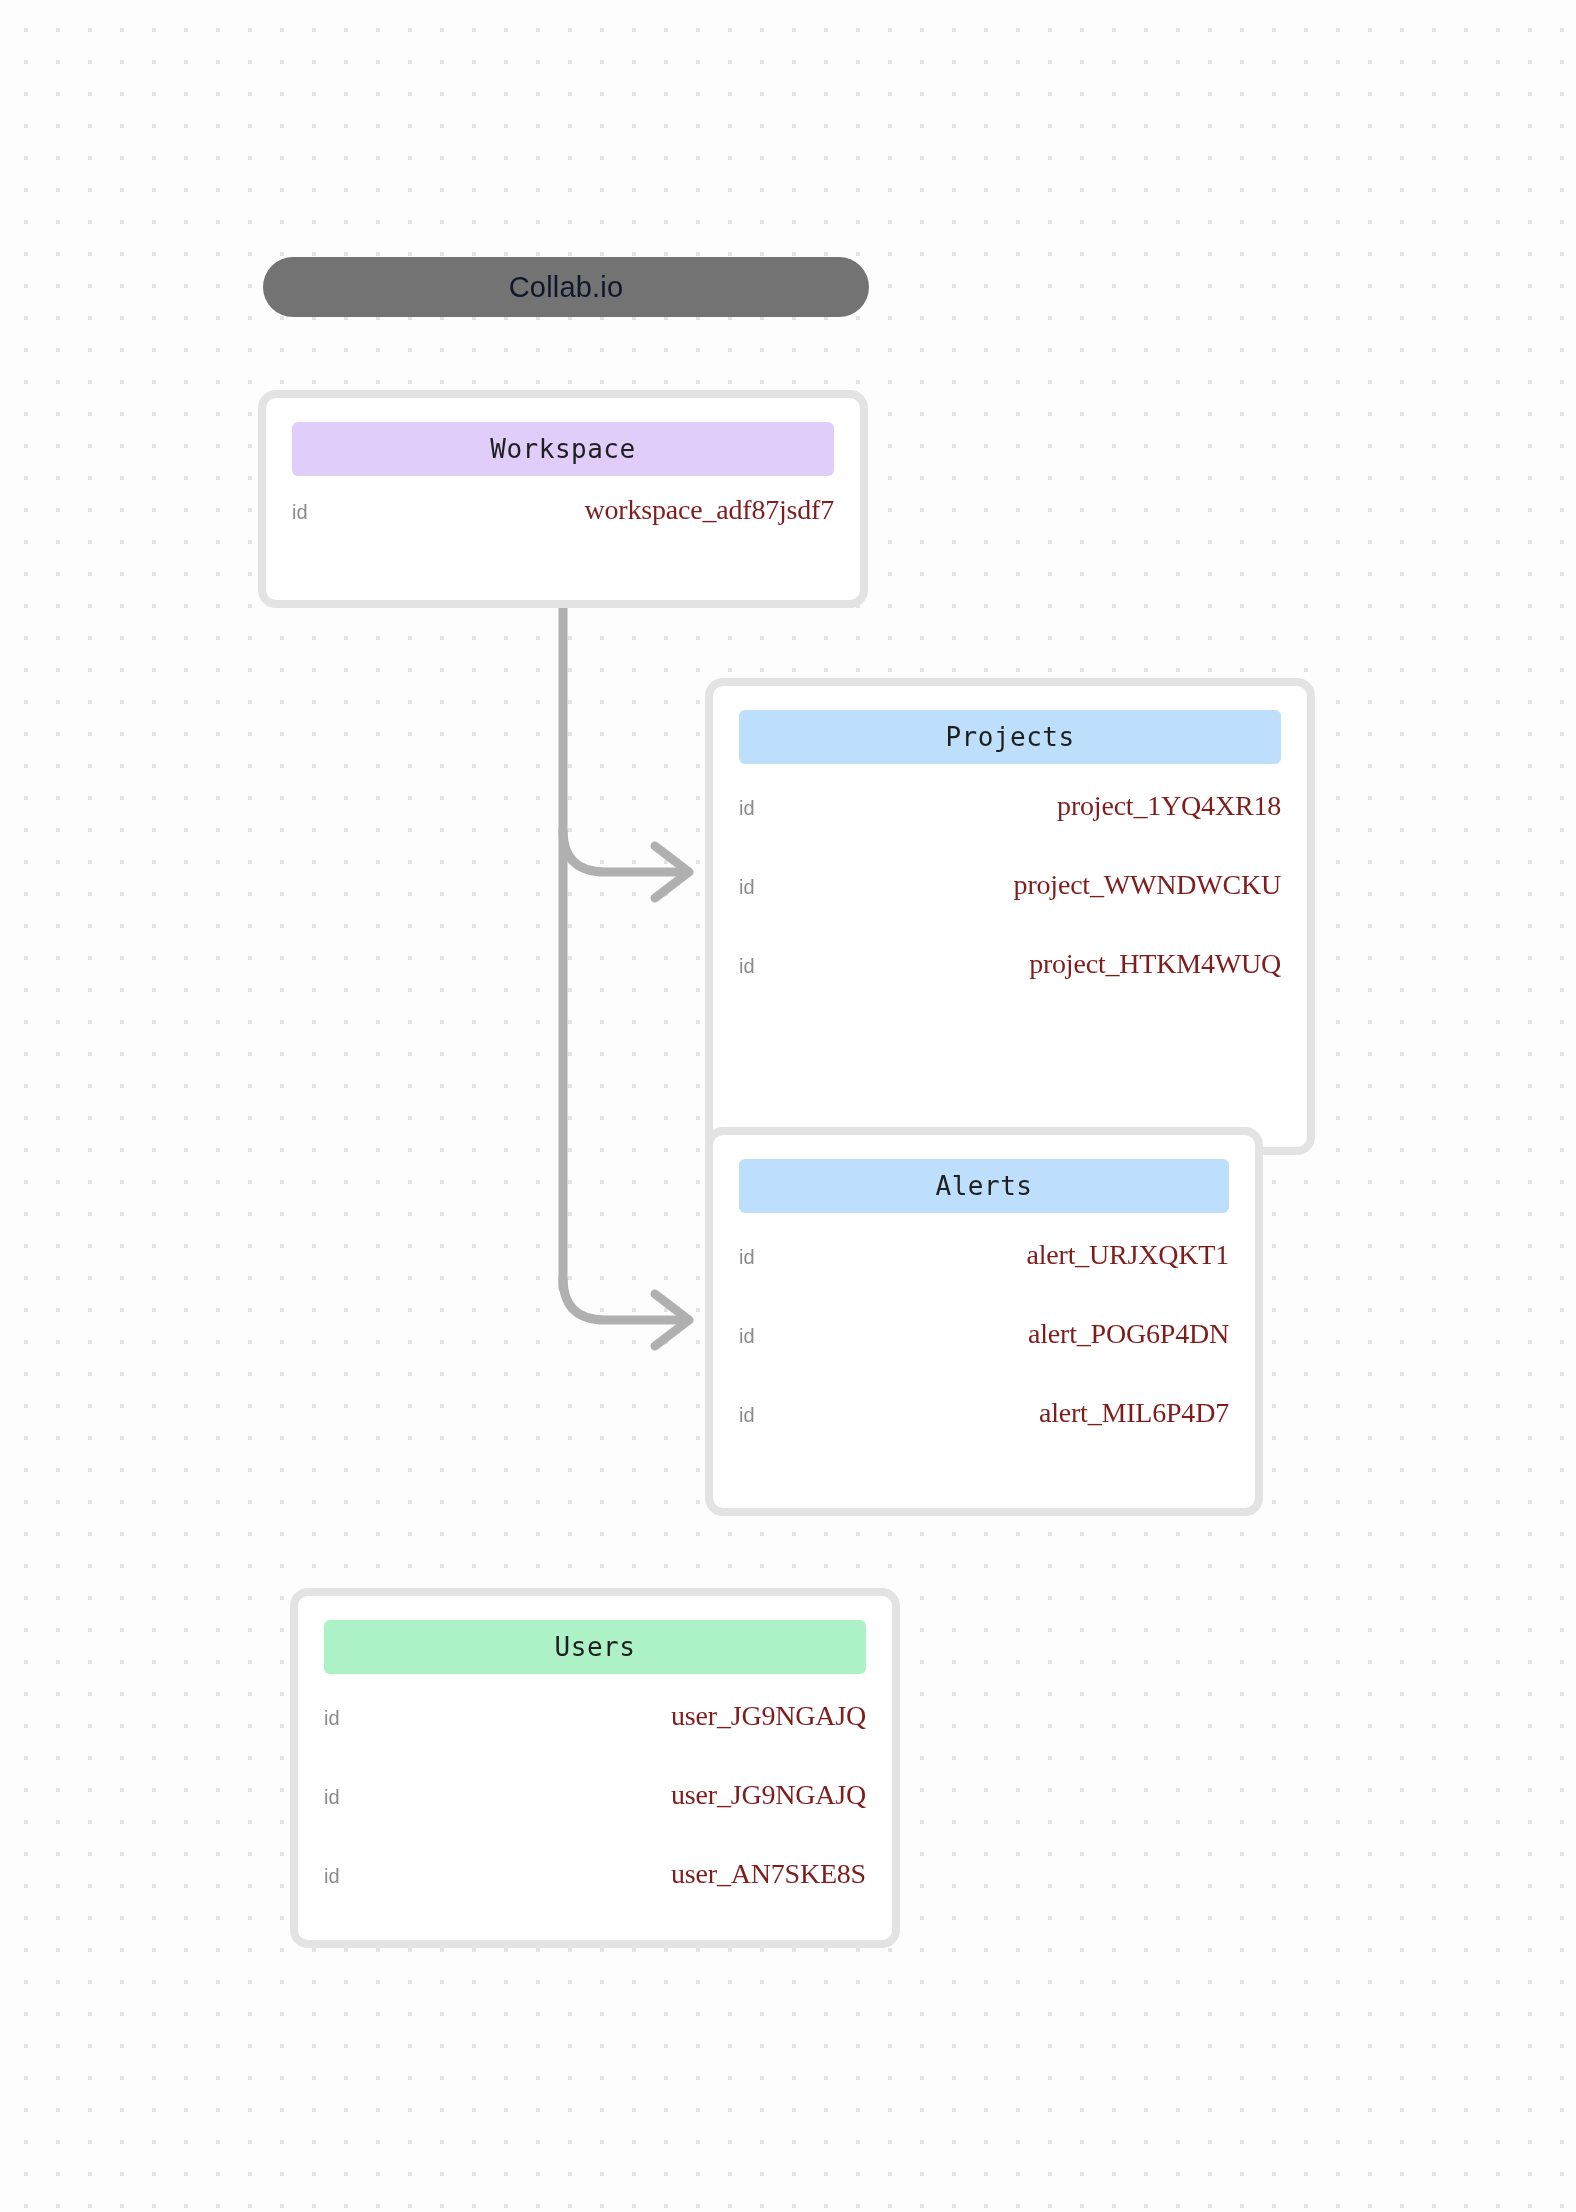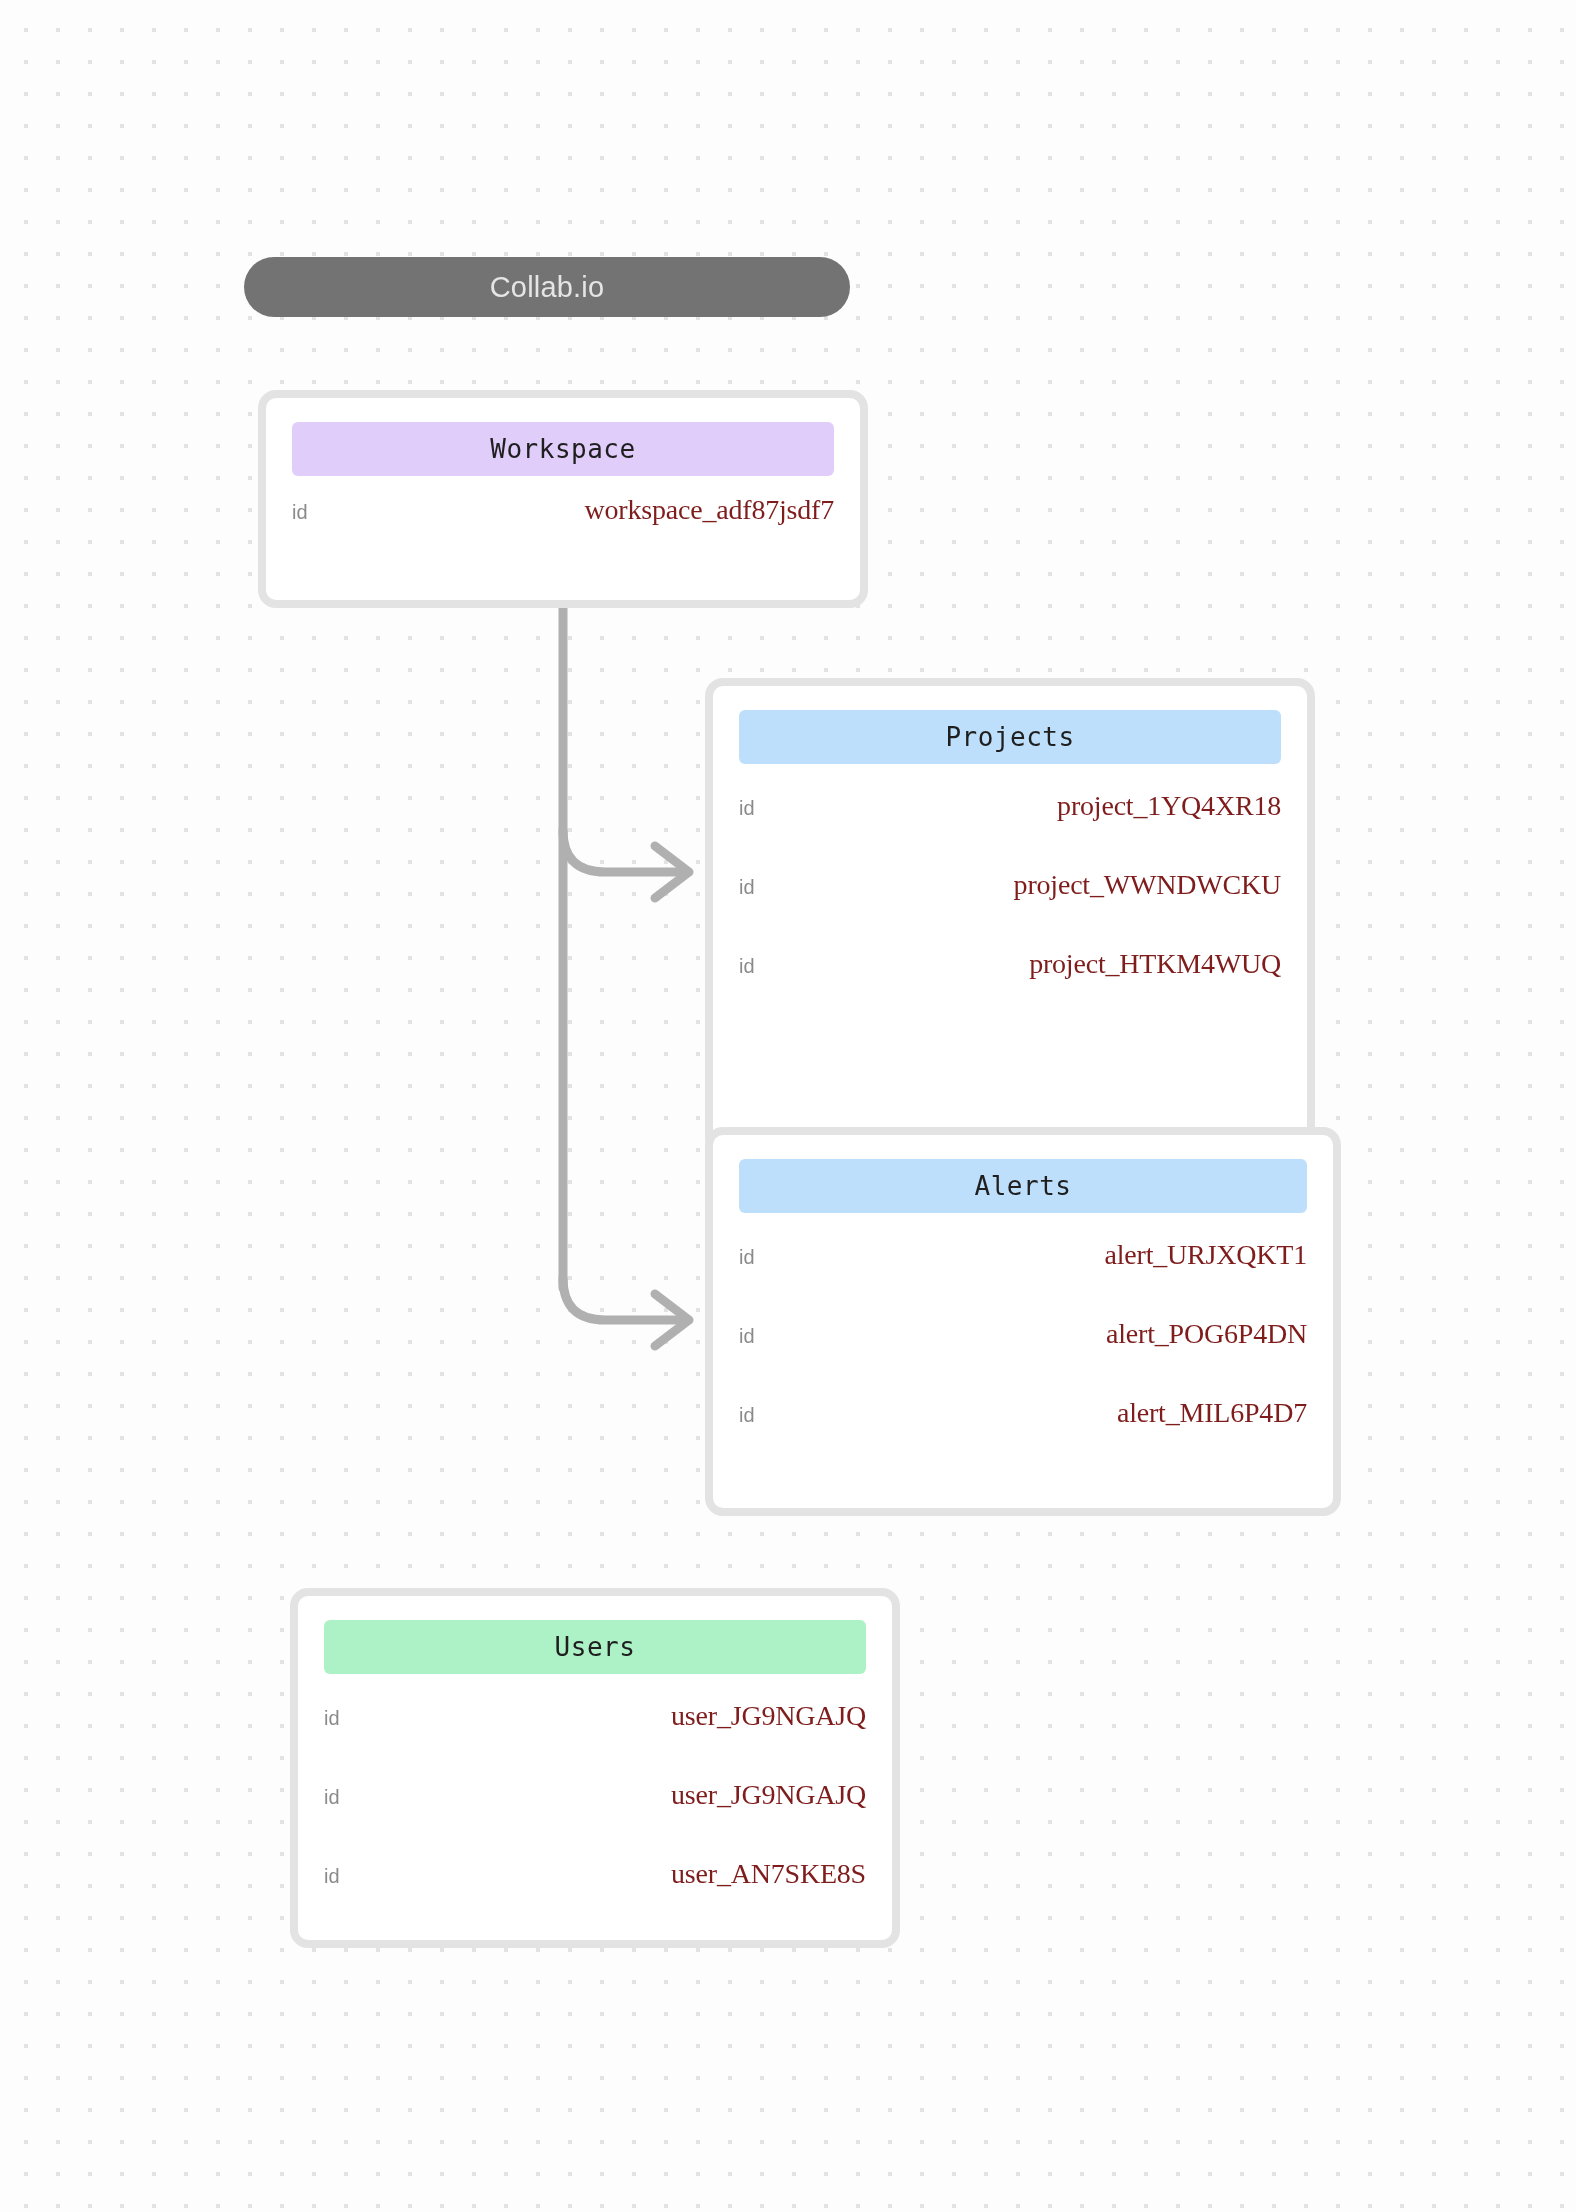--- a/index.html
+++ b/index.html
@@ -29,30 +29,30 @@
     left: 0;
     top: 0;
     width: 1576px;
     height: 2212px;
     pointer-events: none;
   }
 
   
   .title-pill {
     position: absolute;
-    left: 244px;
+    left: 263px;
     top: 257px;
     width: 606px;
     height: 60px;
     background: #737373;
     border-radius: 30px;
     display: flex;
     align-items: center;
     justify-content: center;
-    color: #e5e5e5;
+    color: #0f172a;
     font-size: 29px;
     font-family: "Liberation Sans", sans-serif;
     letter-spacing: 0.2px;
   }
 
   
   .card {
     position: absolute;
     background: #ffffff;
     border: 8px solid #e3e3e3;
@@ -113,21 +113,21 @@
   }
   #card-projects {
     left: 705px;
     top: 678px;
     width: 610px;
     height: 477px;
   }
   #card-alerts {
     left: 705px;
     top: 1127px;
-    width: 636px;
+    width: 558px;
     height: 389px;
   }
   #card-users {
     left: 258px;
     top: 1588px;
     width: 610px;
     height: 360px;
     margin-left: 32px;
   }
 

